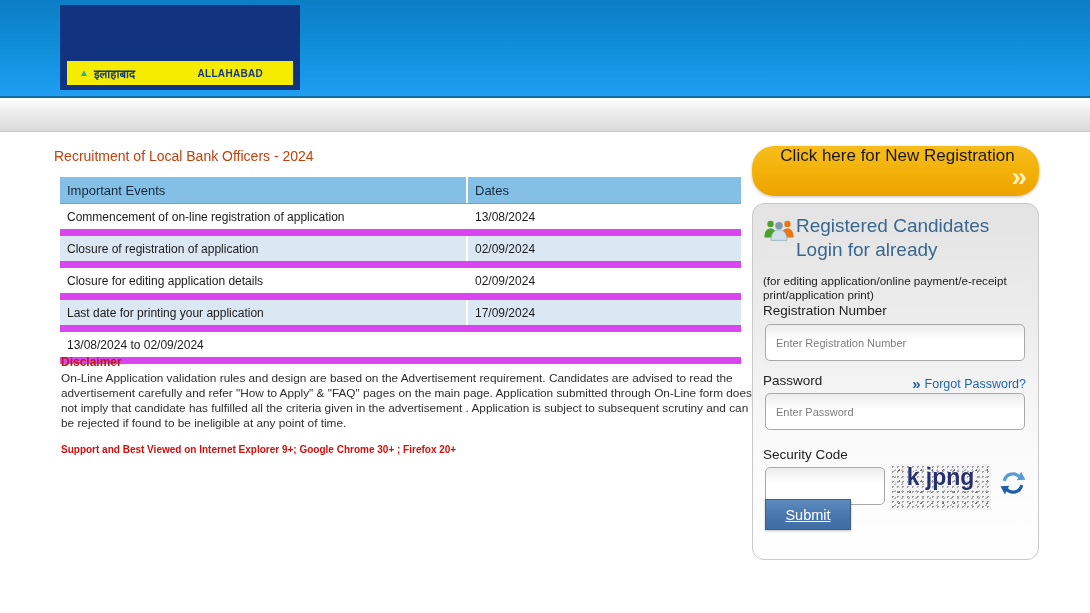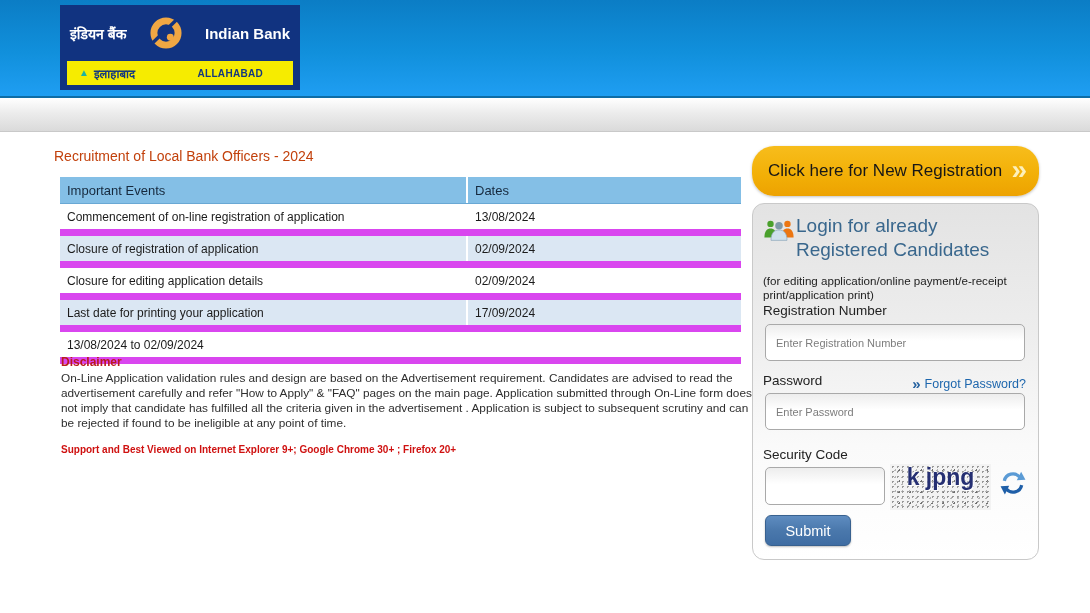--- a/index.html
+++ b/index.html
@@ -39,21 +39,21 @@
   .t-row .c2{flex:1;display:flex;align-items:center;padding-left:7px;}
 
   .disc-head{position:absolute;left:61px;top:355px;font-size:12px;font-weight:bold;color:#b91c1c;}
   .disc-body{position:absolute;left:61px;top:371px;width:694px;font-size:11.8px;line-height:15px;color:#2e2e2e;}
   .support-line{position:absolute;left:61px;top:444px;font-size:10px;font-weight:bold;color:#cf1110;}
 
   
   .new-reg{position:absolute;left:752px;top:146px;width:287px;height:50px;border-radius:22px;
     background:linear-gradient(180deg,#f7bd1c 0%,#f2af06 60%,#eda201 100%);
     box-shadow:0 1px 3px rgba(0,0,0,.25);cursor:pointer;
-    display:flex;align-items:center;padding:0 12px 0 16px;box-sizing:border-box;}
+    display:flex;align-items:center;padding:0 12px 0 16px;box-sizing:border-box;flex-direction:column;}
   .new-reg-label{font-size:17px;color:#171717;}
   .new-reg-chevrons{margin-left:auto;color:#fdf0bb;font-size:28px;font-weight:bold;line-height:1;margin-top:-3px;}
 
   
   .login-panel{position:absolute;left:752px;top:203px;width:287px;height:357px;border-radius:12px;
     border:1px solid #c9c9c9;box-sizing:border-box;
     background:linear-gradient(180deg,#e3e3e3 0%,#ededed 35%,#fafafa 68%,#ffffff 100%);}
   .users-icon{position:absolute;left:10px;top:13px;}
   .login-heading{position:absolute;left:43px;top:10px;font-size:19px;line-height:24px;color:#39678d;}
   .login-note{position:absolute;left:10px;top:70px;width:272px;font-size:11.6px;line-height:14px;color:#1c1c1c;}
@@ -75,44 +75,33 @@
   .captcha{position:absolute;left:137px;top:260px;width:101px;height:46px;
     background-color:#f3f3f3;
     background-image:radial-gradient(#9a9a9a 1px,transparent 1px),
                      radial-gradient(#b5b5b5 1px,transparent 1px),
                      radial-gradient(#6f6f6f 1px,transparent 1px);
     background-size:5px 5px,7px 7px,11px 11px;background-position:0 0,2px 3px,4px 1px;
     display:flex;align-items:flex-start;justify-content:center;}
   .captcha-text{font-size:23px;font-weight:bold;color:#252f72;letter-spacing:0px;
     text-shadow:0 0 2px #ffffff,1px 1px 0 #ffffff;}
   .refresh{position:absolute;left:247px;top:266px;cursor:pointer;}
-  .submit-btn{position:absolute;left:12px;top:311px;width:84px;height:29px;border-radius:6px;
+  .submit-btn{position:absolute;left:12px;top:295px;width:84px;height:29px;border-radius:0;
     background:linear-gradient(180deg,#5e8cc0 0%,#4a78ac 50%,#3f6da3 100%);
     border:1px solid #38618f;color:#ffffff;font-size:14.5px;
     display:flex;align-items:center;justify-content:center;cursor:pointer;
-    box-shadow:0 1px 2px rgba(0,0,0,.25);}
+    box-shadow:0 1px 2px rgba(0,0,0,.25);text-decoration:underline;}
 </style>
 </head>
 <body>
 
 <div id="app">
 
   <div class="top-band">
     <div class="logo-box">
-      <div class="logo-top">
-        <span class="bank-hindi">इंडियन बैंक</span>
-        <span style="line-height:0;">
-          <svg width="38" height="38" viewBox="0 0 44 44">
-            <circle cx="22" cy="22" r="14" fill="none" stroke="#f0a743" stroke-width="8"></circle>
-            <line x1="7" y1="33" x2="36" y2="5" stroke="#113380" stroke-width="4"></line>
-            <circle cx="27" cy="27" r="4" fill="#f0a743"></circle>
-          </svg>
-        </span>
-        <span class="bank-english">Indian Bank</span>
-      </div>
       <div class="yellow-strip">
         <span class="city-hindi">
           <span class="tri">▲</span>
           <span>इलाहाबाद</span>
         </span>
         <span class="city-english">ALLAHABAD</span>
       </div>
     </div>
   </div>
 
@@ -160,22 +149,22 @@
       <svg width="32" height="26" viewBox="0 0 34 26">
         <circle cx="8" cy="6.5" r="3.4" fill="#4aa02c"></circle>
         <path d="M1.5,21 c0,-7 3,-9.5 6.5,-9.5 c3.5,0 6.5,2.5 6.5,9.5 z" fill="#4aa02c"></path>
         <circle cx="26" cy="6.5" r="3.4" fill="#ec7612"></circle>
         <path d="M19.5,21 c0,-7 3,-9.5 6.5,-9.5 c3.5,0 6.5,2.5 6.5,9.5 z" fill="#ec7612"></path>
         <circle cx="17" cy="8.5" r="4" fill="#7f99a8"></circle>
         <path d="M8.5,24 c0,-8 3.5,-11 8.5,-11 c5,0 8.5,3 8.5,11 z" fill="#cfe0ec" stroke="#8fa9bc" stroke-width="0.8"></path>
       </svg>
     </span>
     <div class="login-heading">
+      <div>Registered Candidates</div>
       <div>Login for already</div>
-      <div>Registered Candidates</div>
     </div>
     <div class="login-note">(for editing application/online payment/e-receipt print/application print)</div>
 
     <div class="lbl lbl-reg">Registration Number</div>
     <input class="txt-input inp-reg" type="text" placeholder="Enter Registration Number" style="">
 
     <div class="lbl lbl-pass">Password</div>
     <a class="forgot">
       <span class="chev">»</span>
       <span>Forgot Password?</span>

